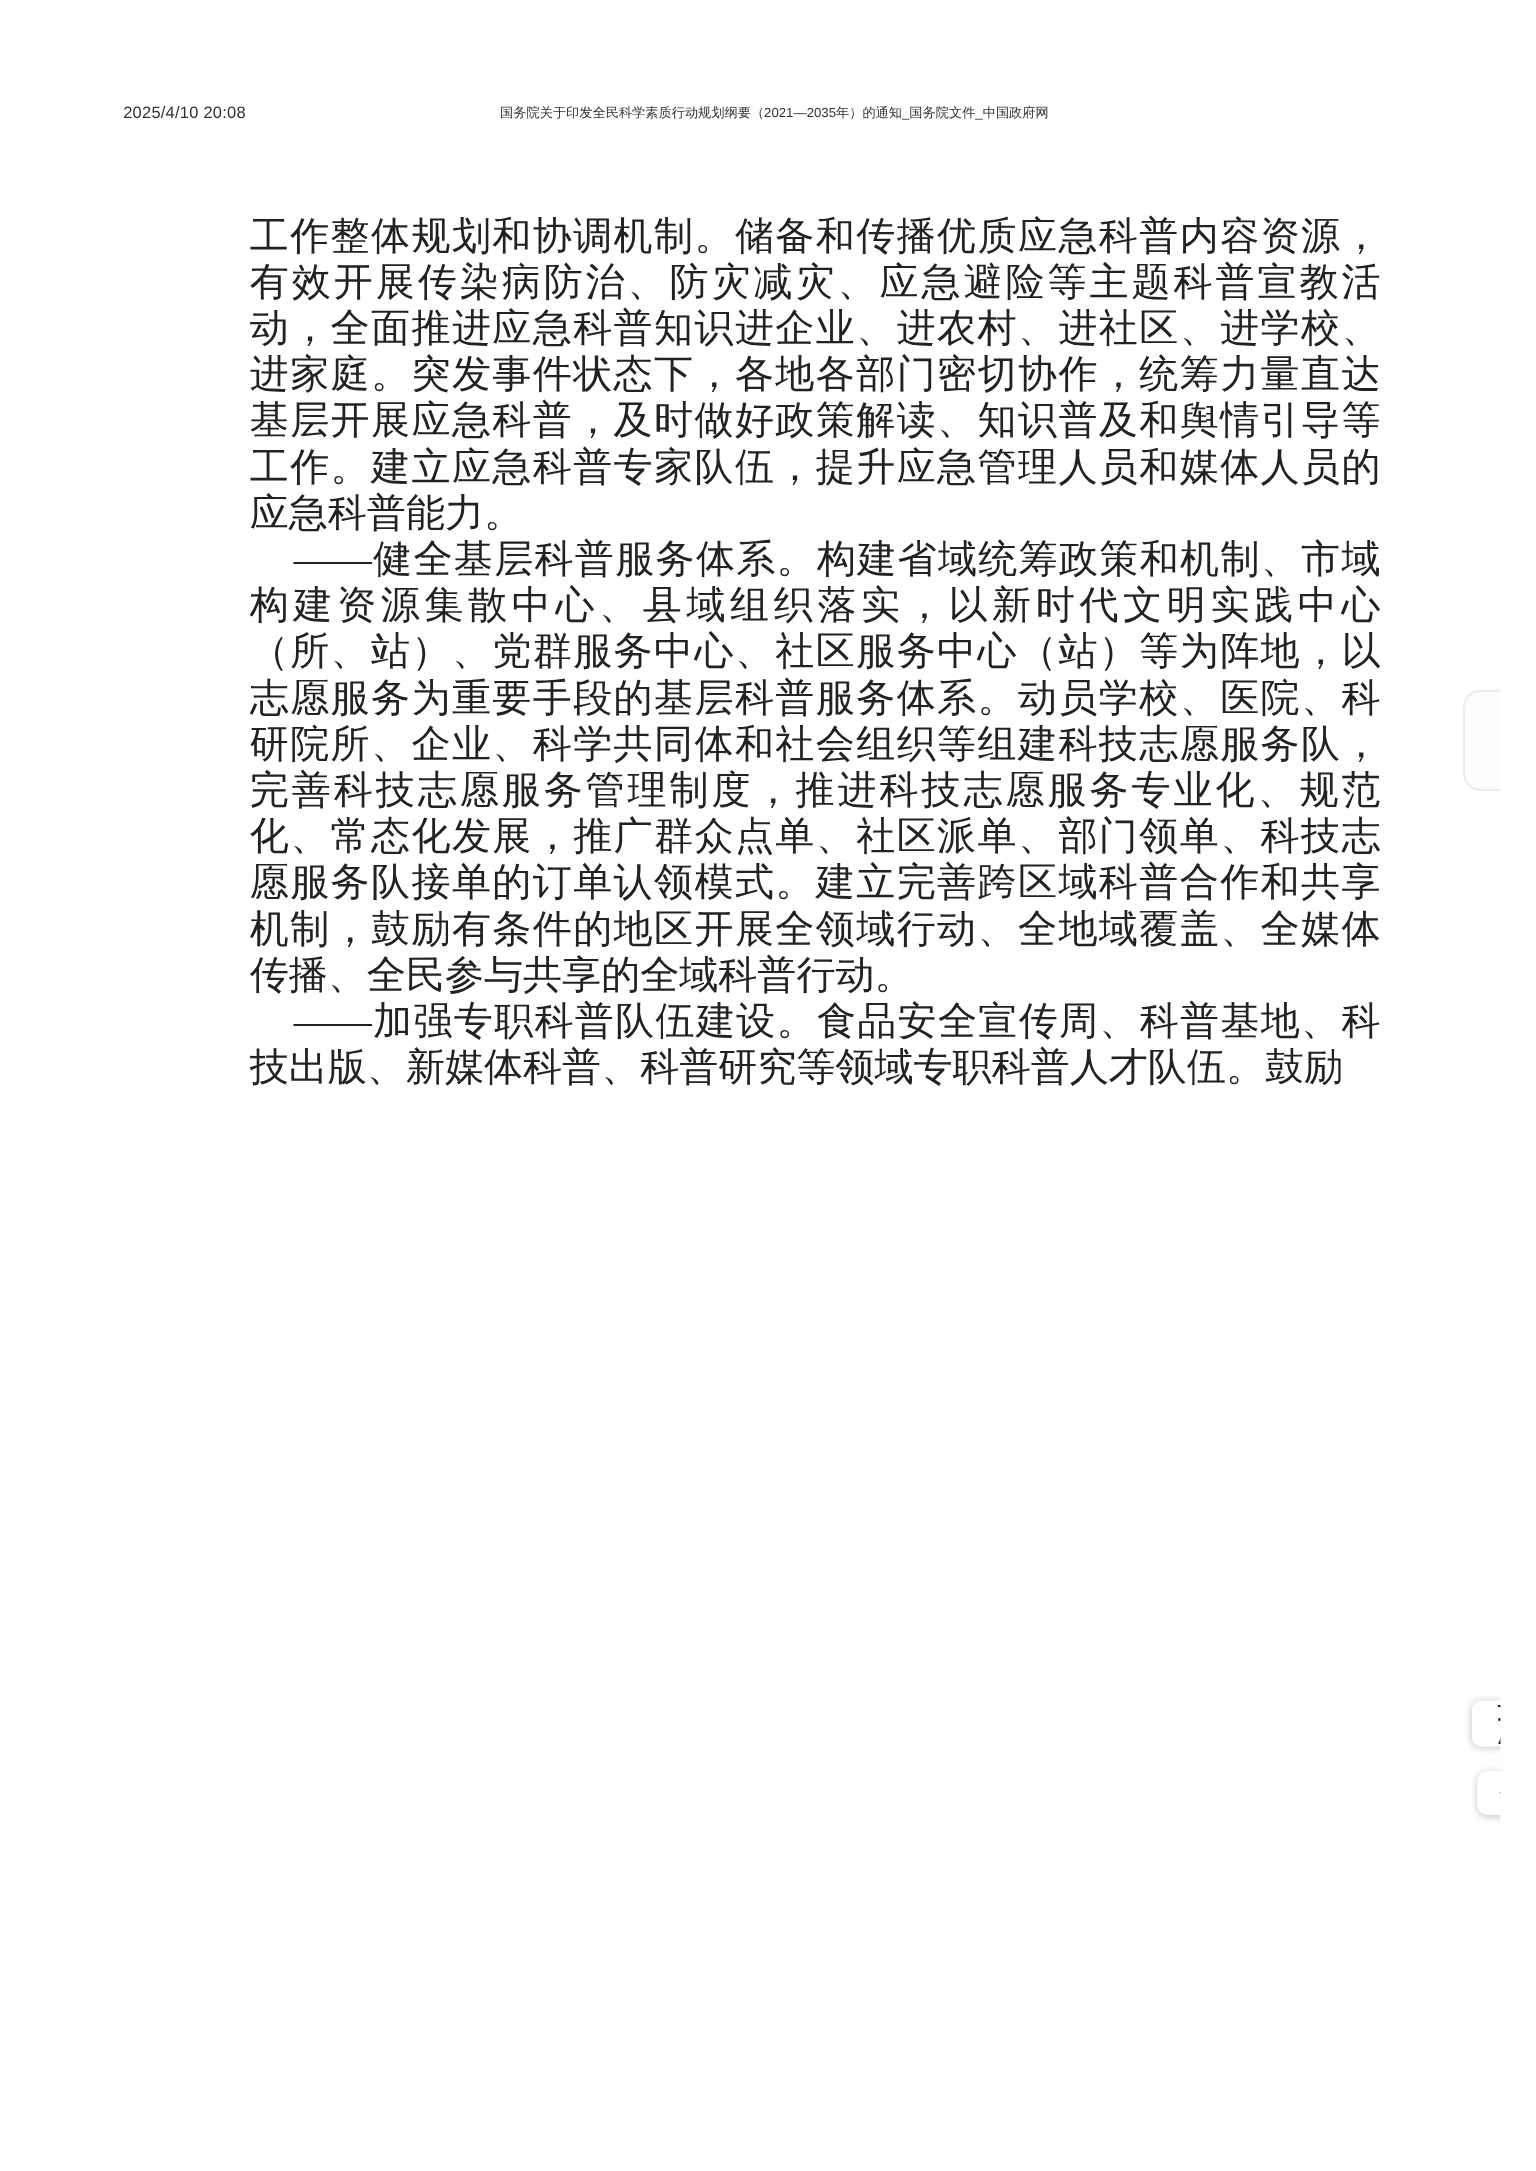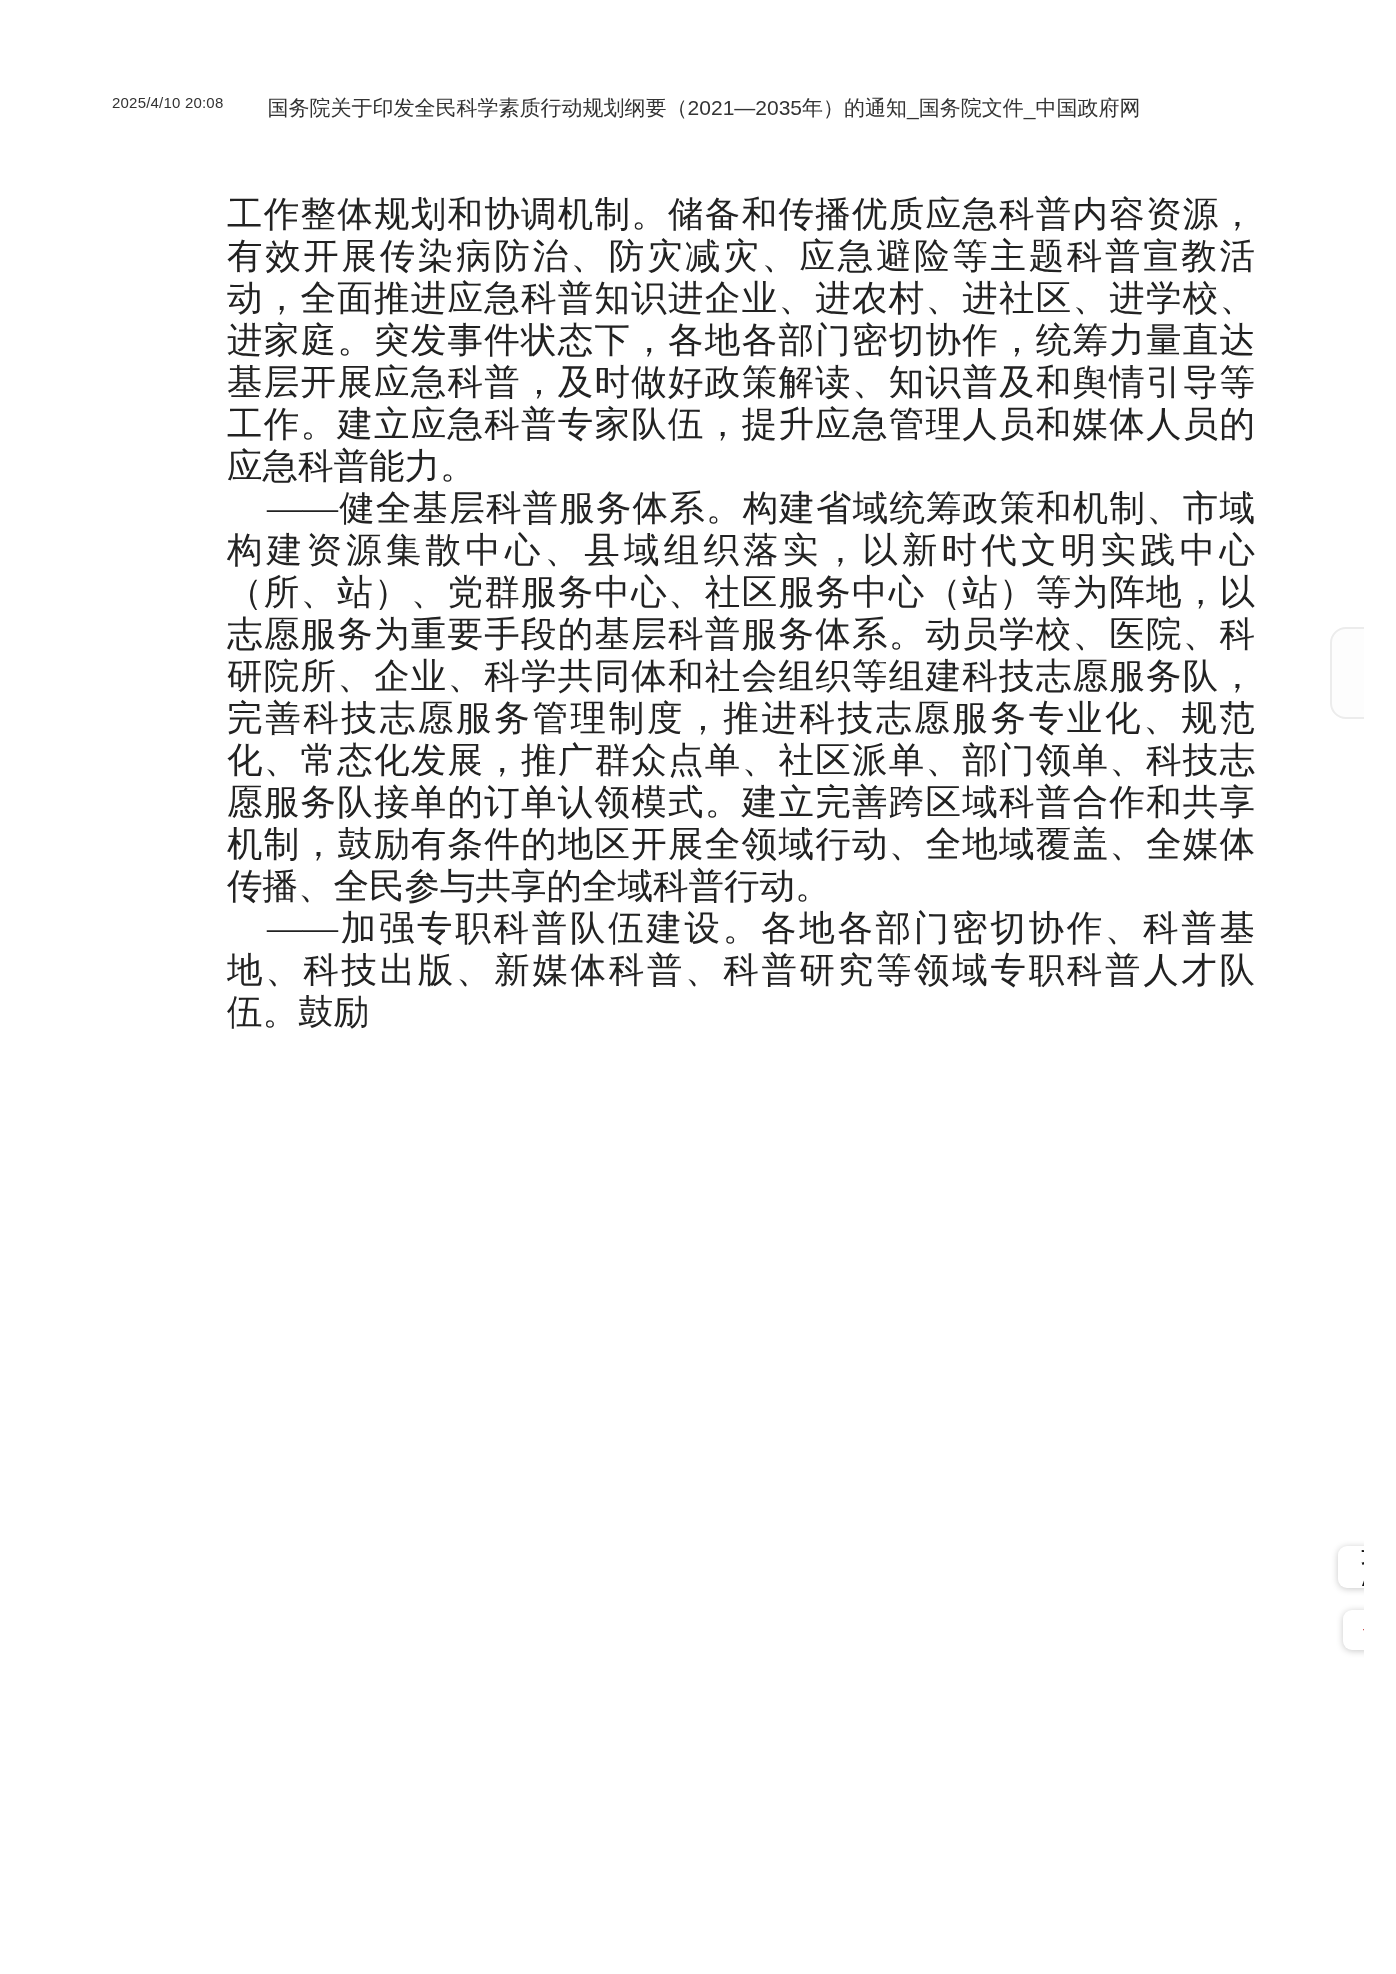--- a/index.html
+++ b/index.html
@@ -16,21 +16,21 @@
   .edge-right  { position: absolute; top: 0; right: 0; width: 3px; height: 100%; background: #060606; z-index: 9; }
   .edge-bottom { position: absolute; left: 0; bottom: 0; width: 100%; height: 5px; background: #060606; z-index: 9; }
 
   
   .header-timestamp {
     position: absolute; left: 48px; top: 30px;
     font-size: 15px; color: #333333; letter-spacing: 0.2px;
   }
   .header-title {
     position: absolute; left: 0; top: 30px; width: 1280px;
-    text-align: center; font-size: 21px; color: #333333;
+    text-align: center; font-size: 12px; color: #333333;
   }
 
   
   .doc {
     position: absolute; left: 163px; top: 129px; width: 1028px;
     font-family: "Liberation Serif", "DejaVu Serif", serif;
     font-size: 35.5px;
     line-height: 42px;
     color: #222222;
     text-align: justify;
@@ -82,21 +82,21 @@
 
 <div class="page">
 
   <div class="header-timestamp">2025/4/10 20:08</div>
 
   <div class="header-title">国务院关于印发全民科学素质行动规划纲要（2021—2035年）的通知_国务院文件_中国政府网</div>
 
   <div class="doc">
     <p class="no-indent">工作整体规划和协调机制。储备和传播优质应急科普内容资源，有效开展传染病防治、防灾减灾、应急避险等主题科普宣教活动，全面推进应急科普知识进企业、进农村、进社区、进学校、进家庭。突发事件状态下，各地各部门密切协作，统筹力量直达基层开展应急科普，及时做好政策解读、知识普及和舆情引导等工作。建立应急科普专家队伍，提升应急管理人员和媒体人员的应急科普能力。</p>
     <p>——健全基层科普服务体系。构建省域统筹政策和机制、市域构建资源集散中心、县域组织落实，以新时代文明实践中心（所、站）、党群服务中心、社区服务中心（站）等为阵地，以志愿服务为重要手段的基层科普服务体系。动员学校、医院、科研院所、企业、科学共同体和社会组织等组建科技志愿服务队，完善科技志愿服务管理制度，推进科技志愿服务专业化、规范化、常态化发展，推广群众点单、社区派单、部门领单、科技志愿服务队接单的订单认领模式。建立完善跨区域科普合作和共享机制，鼓励有条件的地区开展全领域行动、全地域覆盖、全媒体传播、全民参与共享的全域科普行动。</p>
-    <p>——加强专职科普队伍建设。各地各部门密切协作、科普基地、科技出版、新媒体科普、科普研究等领域专职科普人才队伍。鼓励</p>
+    <p>——加强专职科普队伍建设。食品安全宣传周、科普基地、科技出版、新媒体科普、科普研究等领域专职科普人才队伍。鼓励</p>
   </div>
 
   <div class="float-box"></div>
 
   <div class="btn-card translate-btn">
     <span>文A</span>
   </div>
 
   <div class="btn-card share-btn">
     <span>✳</span>

